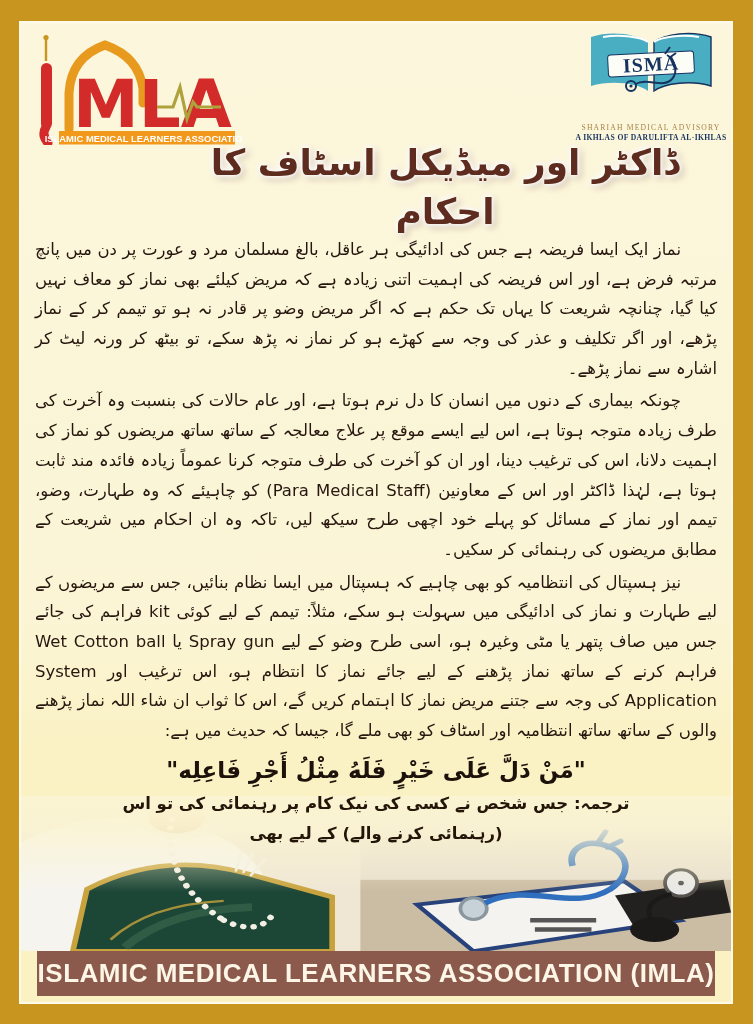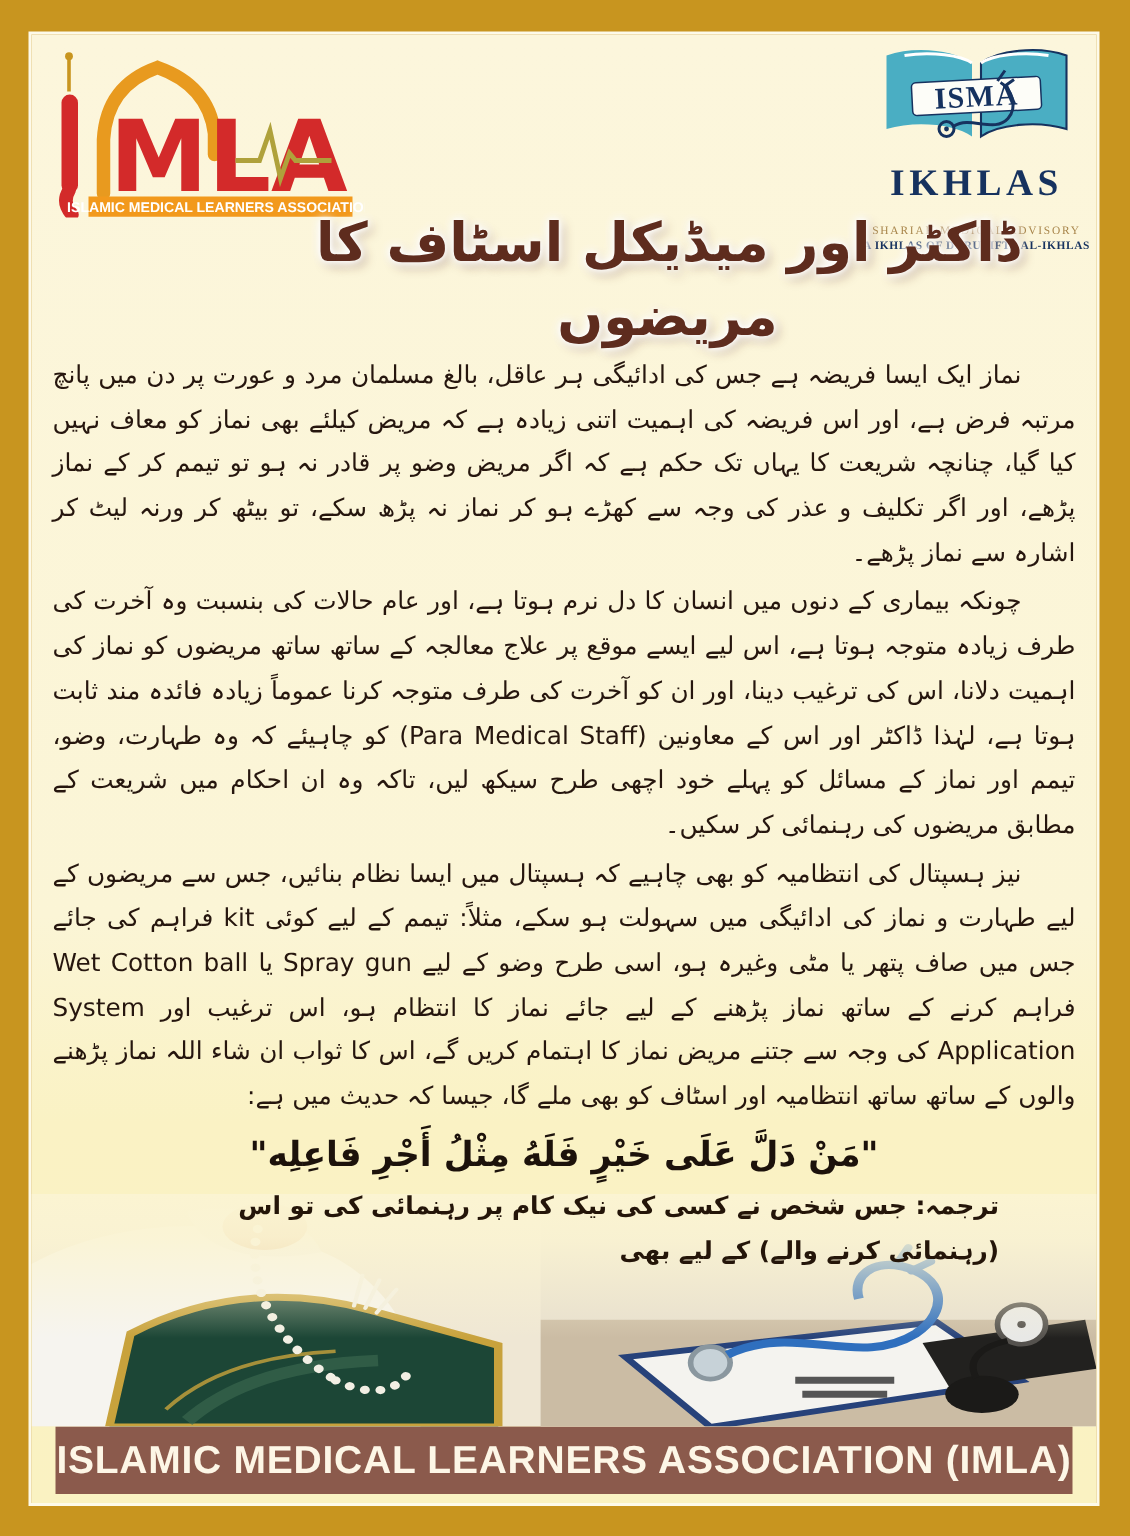--- a/index.html
+++ b/index.html
@@ -39,21 +39,21 @@
   .article p{
     direction:rtl;text-align:justify;margin:0 0 3px 0;
     font-size:16.5px;line-height:1.8;color:#26160E;
     text-indent:36px;
   }
   .hadith{
     direction:rtl;text-align:center;margin:8px 0 4px 0;
     font-size:23px;font-weight:bold;color:#1C120B;
   }
   .translation{
-    direction:rtl;width:580px;margin:2px auto -54px auto;
+    direction:rtl;text-align:center;width:580px;margin:2px auto -54px auto;
     position:relative;z-index:2;
     font-size:16.5px;font-weight:bold;line-height:1.85;color:#241509;
   }
   
   .photo{flex:1 1 auto;min-height:140px;position:relative;overflow:hidden;}
   .photo svg{position:absolute;inset:0;width:100%;height:100%;}
   .photo-fade{position:absolute;left:0;right:0;top:0;height:62%;
     background:linear-gradient(180deg,#FBF4D2 0%,rgba(251,244,210,.88) 30%,rgba(251,244,210,0) 100%);}
   
   .banner{
@@ -90,27 +90,26 @@
           <path d="M10 10 C30 3 56 7 67 15 V64 C56 56 30 53 10 59 Z" fill="#4AAEC3"></path>
           <path d="M130 10 C110 3 84 7 73 15 V64 C84 56 110 53 130 59 Z" fill="#4AAEC3" stroke="#16325F" stroke-width="1.4"></path>
           <path d="M67 15 C60 10 40 7 22 10 M73 15 C80 10 100 7 118 10" stroke="#FFFFFF" stroke-width="2" fill="none"></path>
           <rect x="27" y="26" width="86" height="22" rx="3" fill="#FDFDF8" stroke="#16325F" stroke-width="1" transform="rotate(-3 70 37)"></rect>
           <text x="70" y="44" text-anchor="middle" font-family="Liberation Serif, serif" font-size="20" font-weight="bold" fill="#16325F" letter-spacing="1" transform="rotate(-3 70 37)">ISMA</text>
           <circle cx="50" cy="59" r="5" fill="none" stroke="#16325F" stroke-width="2"></circle>
           <circle cx="50" cy="59" r="1.6" fill="#16325F"></circle>
           <path d="M55 57 C66 50 82 62 91 52 C98 44 93 32 86 28" stroke="#16325F" stroke-width="2" fill="none"></path>
           <path d="M84 27 l5-7 M88 31 l7-5" stroke="#16325F" stroke-width="2"></path>
         </svg>
-        <div class="isma-name">IKHLAS</div>
         <div class="isma-tagline">SHARIAH MEDICAL ADVISORY</div>
         <div class="isma-project">A IKHLAS OF DARULIFTA AL-IKHLAS</div>
       </div>
 
       <div class="title">
-        <div class="title-line1">ڈاکٹر اور میڈیکل اسٹاف کا مریضوں</div>
+        <div class="title-line1">ڈاکٹر اور میڈیکل اسٹاف کا احکام</div>
       </div>
     </div>
 
     <div class="article">
       <p lang="ur">نماز ایک ایسا فریضہ ہے جس کی ادائیگی ہر عاقل، بالغ مسلمان مرد و عورت پر دن میں پانچ مرتبہ فرض ہے، اور اس فریضہ کی اہمیت اتنی زیادہ ہے کہ مریض کیلئے بھی نماز کو معاف نہیں کیا گیا، چنانچہ شریعت کا یہاں تک حکم ہے کہ اگر مریض وضو پر قادر نہ ہو تو تیمم کر کے نماز پڑھے، اور اگر تکلیف و عذر کی وجہ سے کھڑے ہو کر نماز نہ پڑھ سکے، تو بیٹھ کر ورنہ لیٹ کر اشارہ سے نماز پڑھے۔</p>
       <p lang="ur">چونکہ بیماری کے دنوں میں انسان کا دل نرم ہوتا ہے، اور عام حالات کی بنسبت وہ آخرت کی طرف زیادہ متوجہ ہوتا ہے، اس لیے ایسے موقع پر علاج معالجہ کے ساتھ ساتھ مریضوں کو نماز کی اہمیت دلانا، اس کی ترغیب دینا، اور ان کو آخرت کی طرف متوجہ کرنا عموماً زیادہ فائدہ مند ثابت ہوتا ہے، لہٰذا ڈاکٹر اور اس کے معاونین (Para Medical Staff) کو چاہیئے کہ وہ طہارت، وضو، تیمم اور نماز کے مسائل کو پہلے خود اچھی طرح سیکھ لیں، تاکہ وہ ان احکام میں شریعت کے مطابق مریضوں کی رہنمائی کر سکیں۔</p>
       <p lang="ur">نیز ہسپتال کی انتظامیہ کو بھی چاہیے کہ ہسپتال میں ایسا نظام بنائیں، جس سے مریضوں کے لیے طہارت و نماز کی ادائیگی میں سہولت ہو سکے، مثلاً: تیمم کے لیے کوئی kit فراہم کی جائے جس میں صاف پتھر یا مٹی وغیرہ ہو، اسی طرح وضو کے لیے Spray gun یا Wet Cotton ball فراہم کرنے کے ساتھ نماز پڑھنے کے لیے جائے نماز کا انتظام ہو، اس ترغیب اور System Application کی وجہ سے جتنے مریض نماز کا اہتمام کریں گے، اس کا ثواب ان شاء اللہ نماز پڑھنے والوں کے ساتھ ساتھ انتظامیہ اور اسٹاف کو بھی ملے گا، جیسا کہ حدیث میں ہے:</p>
     </div>
 
     <div class="hadith" lang="ar">"مَنْ دَلَّ عَلَى خَيْرٍ فَلَهُ مِثْلُ أَجْرِ فَاعِلِه"</div>

